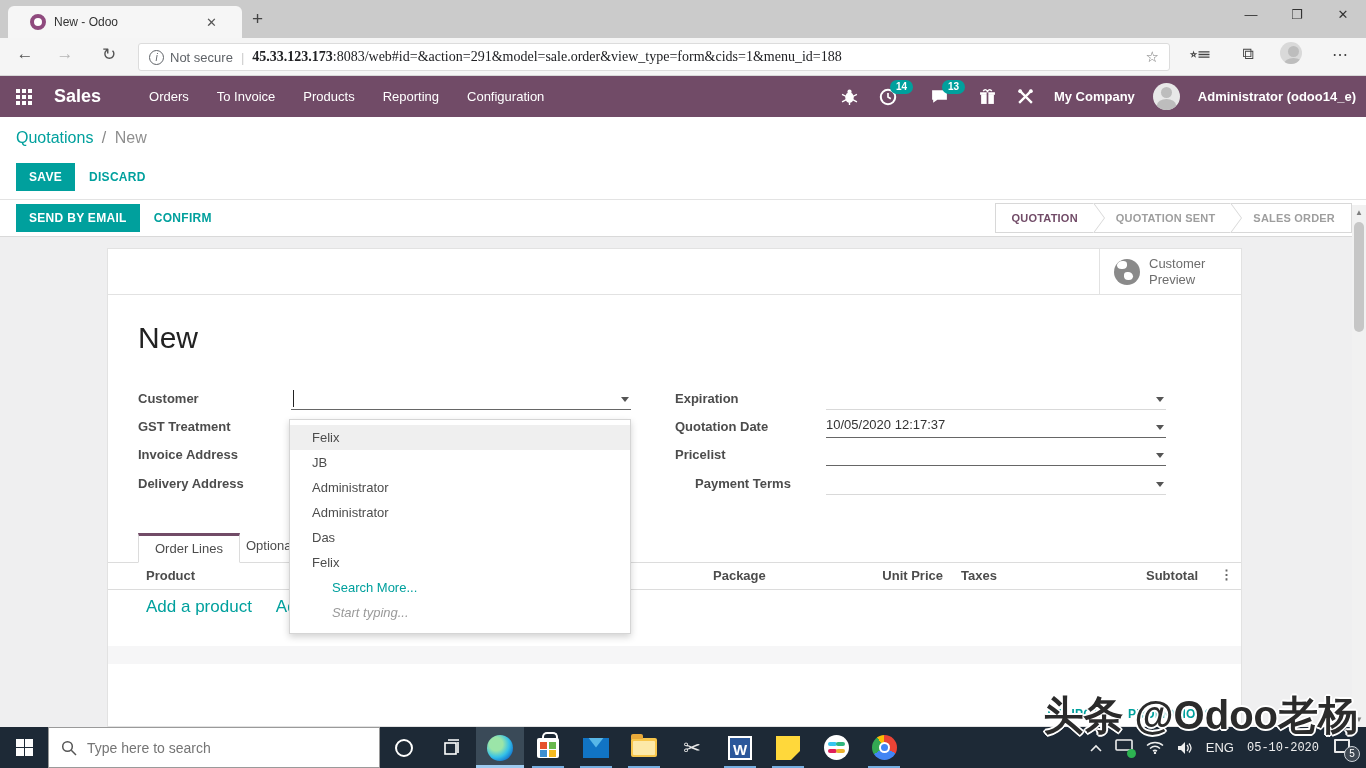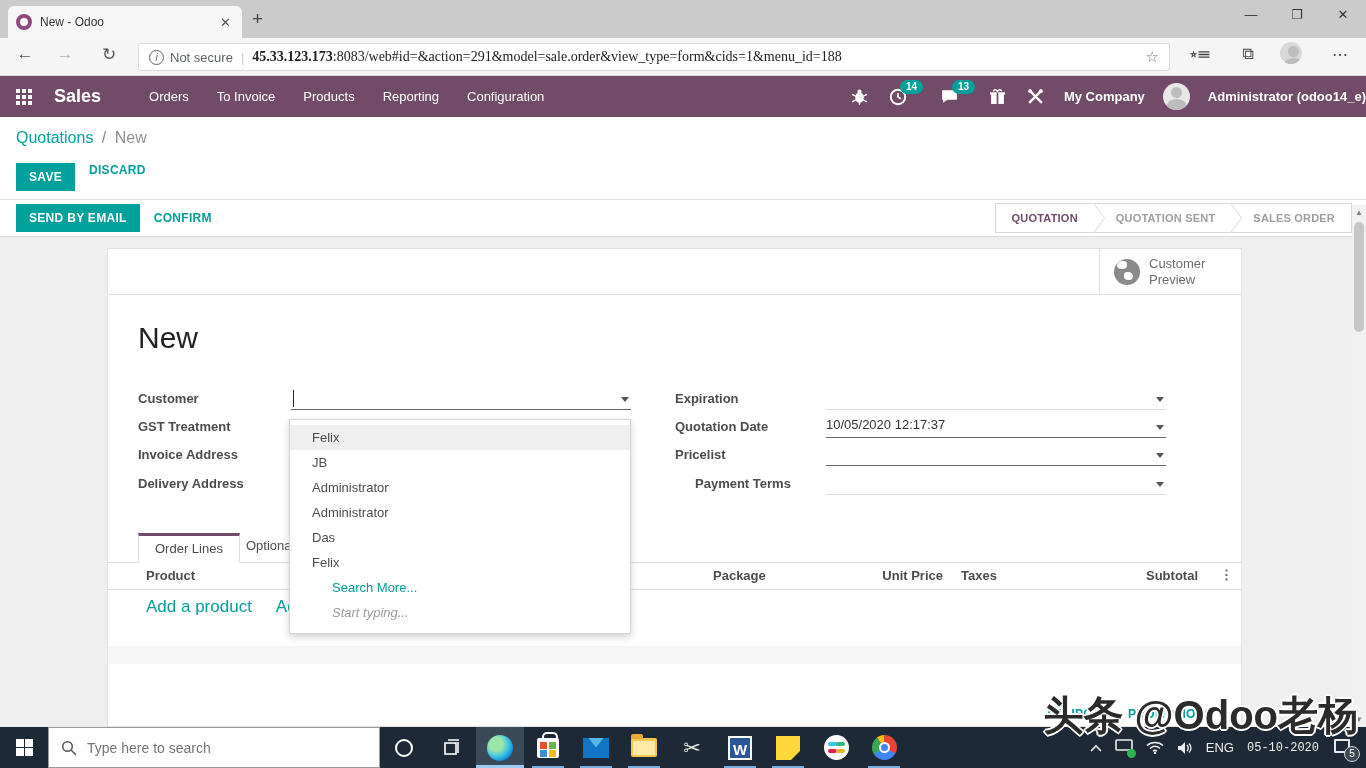--- a/index.html
+++ b/index.html
@@ -1,21 +1,21 @@
 <!DOCTYPE html>
 <html><head>
 <meta charset="utf-8">
 <style>
   * { margin:0; padding:0; box-sizing:border-box; }
   html,body { width:1366px; height:768px; overflow:hidden; }
   body { font-family:"Liberation Sans", sans-serif; font-size:13px; color:#4c4c4c; background:#efeff0; position:relative; }
 
   
   .tabstrip { position:absolute; top:0; left:0; width:1366px; height:38px; background:#cbcbcb; }
-  .tab { position:absolute; left:8px; top:6px; width:234px; height:32px; background:#f6f6f6; border-radius:6px 6px 0 0; display:flex; align-items:center; padding:0 8px; gap:8px; }
+  .tab { position:absolute; left:8px; top:6px; width:234px; height:32px; background:#f6f6f6; border-radius:6px 6px 0 0; display:flex; align-items:center; padding:0 22px; gap:8px; }
   .favicon { width:16px; height:16px; border-radius:50%; border:4px solid #8f4a7e; background:#fff; }
   .tab-title { flex:1; font-size:12px; color:#333; white-space:nowrap; overflow:hidden; }
   .tab-close { color:#555; font-size:13px; cursor:default; padding:0 3px; }
   .newtab { position:absolute; left:252px; top:8px; font-size:19px; color:#444; }
   .winctl { position:absolute; top:0; height:30px; width:46px; text-align:center; line-height:30px; color:#333; font-size:13px; }
   .toolbar { position:absolute; top:38px; left:0; width:1366px; height:38px; background:#f5f5f5; border-bottom:1px solid #d8d8d8; }
   .navbtn { position:absolute; top:6px; font-size:17px; color:#555; width:26px; text-align:center; }
   .navbtn.disabled { color:#b5b5b5; }
   .addressbar { position:absolute; left:138px; top:5px; width:1032px; height:28px; background:#fff; border:1px solid #dcdcdc; border-radius:3px; display:flex; align-items:center; padding:0 10px; gap:8px; }
   .secinfo { color:#5f6368; font-size:13px; display:flex; align-items:center; gap:6px; }
@@ -25,39 +25,39 @@
   .url b { font-weight:bold; }
   .addr-star { margin-left:auto; color:#777; font-size:15px; }
   .chromeicon { position:absolute; top:7px; font-size:16px; color:#444; }
 
   
   .onav { position:absolute; top:76px; left:0; width:1366px; height:41px; background:#714B67; color:#fff; display:flex; align-items:center; }
   .grid9 { display:grid; grid-template-columns:repeat(3,4px); grid-gap:2px; margin:0 22px 0 16px; }
   .grid9 span { width:4px; height:4px; background:#fff; }
   .appname { font-size:18px; font-weight:bold; margin-right:48px; }
   .omenu { display:flex; gap:28px; font-size:13px; }
-  .onav-right { margin-left:auto; display:flex; align-items:center; gap:18px; padding-right:0; }
+  .onav-right { margin-left:auto; display:flex; align-items:center; gap:18px; padding-right:10px; }
   .navico { position:relative; width:20px; height:20px; display:flex; align-items:center; justify-content:center; }
   .navico svg { display:block; }
   .badge { position:absolute; top:-7px; left:12px; background:#00A09D; color:#fff; border-radius:9px; font-size:10px; font-weight:bold; padding:1px 6px; line-height:12px; }
   .company { font-size:13px; font-weight:bold; }
   .uavatar { width:27px; height:27px; border-radius:50%; background:#e8e8e8; position:relative; overflow:hidden; }
   .uavatar:before { content:''; position:absolute; left:8px; top:4px; width:11px; height:11px; border-radius:50%; background:#bdbdbd; }
   .uavatar:after { content:''; position:absolute; left:4px; top:16px; width:19px; height:12px; border-radius:50% 50% 0 0; background:#bdbdbd; }
   .uname { font-size:13px; font-weight:bold; }
 
   
   .cp1 { position:absolute; top:117px; left:0; width:1366px; height:83px; background:#fff; border-bottom:1px solid #e3e3e3; }
   .breadcrumb { position:absolute; left:16px; top:12px; font-size:16px; }
   .bc-parent { color:#00A09D; }
   .bc-sep { color:#888; margin:0 4px; }
   .bc-cur { color:#8f8f8f; }
   .btn-primary { background:#00A09D; color:#fff; font-weight:bold; font-size:12px; padding:7px 13px; border:none; letter-spacing:.3px; }
   .btn-flat { color:#00A09D; font-weight:bold; font-size:12px; background:none; border:none; letter-spacing:.3px; }
-  .cp1 .btnrow { position:absolute; left:16px; top:46px; display:flex; gap:14px; align-items:flex-start; }
+  .cp1 .btnrow { position:absolute; left:16px; top:46px; display:flex; gap:14px; align-items:center; }
   .cp2 { position:absolute; top:200px; left:0; width:1366px; height:37px; background:#fff; border-bottom:1px solid #d9d9d9; }
   .cp2 .btnrow { position:absolute; left:16px; top:4px; display:flex; gap:14px; align-items:center; }
   .statusbar { position:absolute; right:14px; top:3px; display:flex; height:30px;padding-left:28px; }
   .step { position:relative; background:#fff; border-top:1px solid #d8d8d8; border-bottom:1px solid #d8d8d8; line-height:28px; padding:0 16px 0 22px; font-size:11px; font-weight:bold; color:#9e9e9e; letter-spacing:.2px; }
   .step:first-child { border-left:1px solid #d8d8d8; padding-left:16px; }
   .step:last-child { border-right:1px solid #d8d8d8; }
   .step:not(:last-child):before { content:''; position:absolute; right:-11px; top:-1px; border-top:15px solid transparent; border-bottom:15px solid transparent; border-left:11px solid #d8d8d8; z-index:2; }
   .step:not(:last-child):after { content:''; position:absolute; right:-10px; top:-1px; border-top:15px solid transparent; border-bottom:15px solid transparent; border-left:11px solid #fff; z-index:3; }
   .step.active { color:#714B67; }
 

